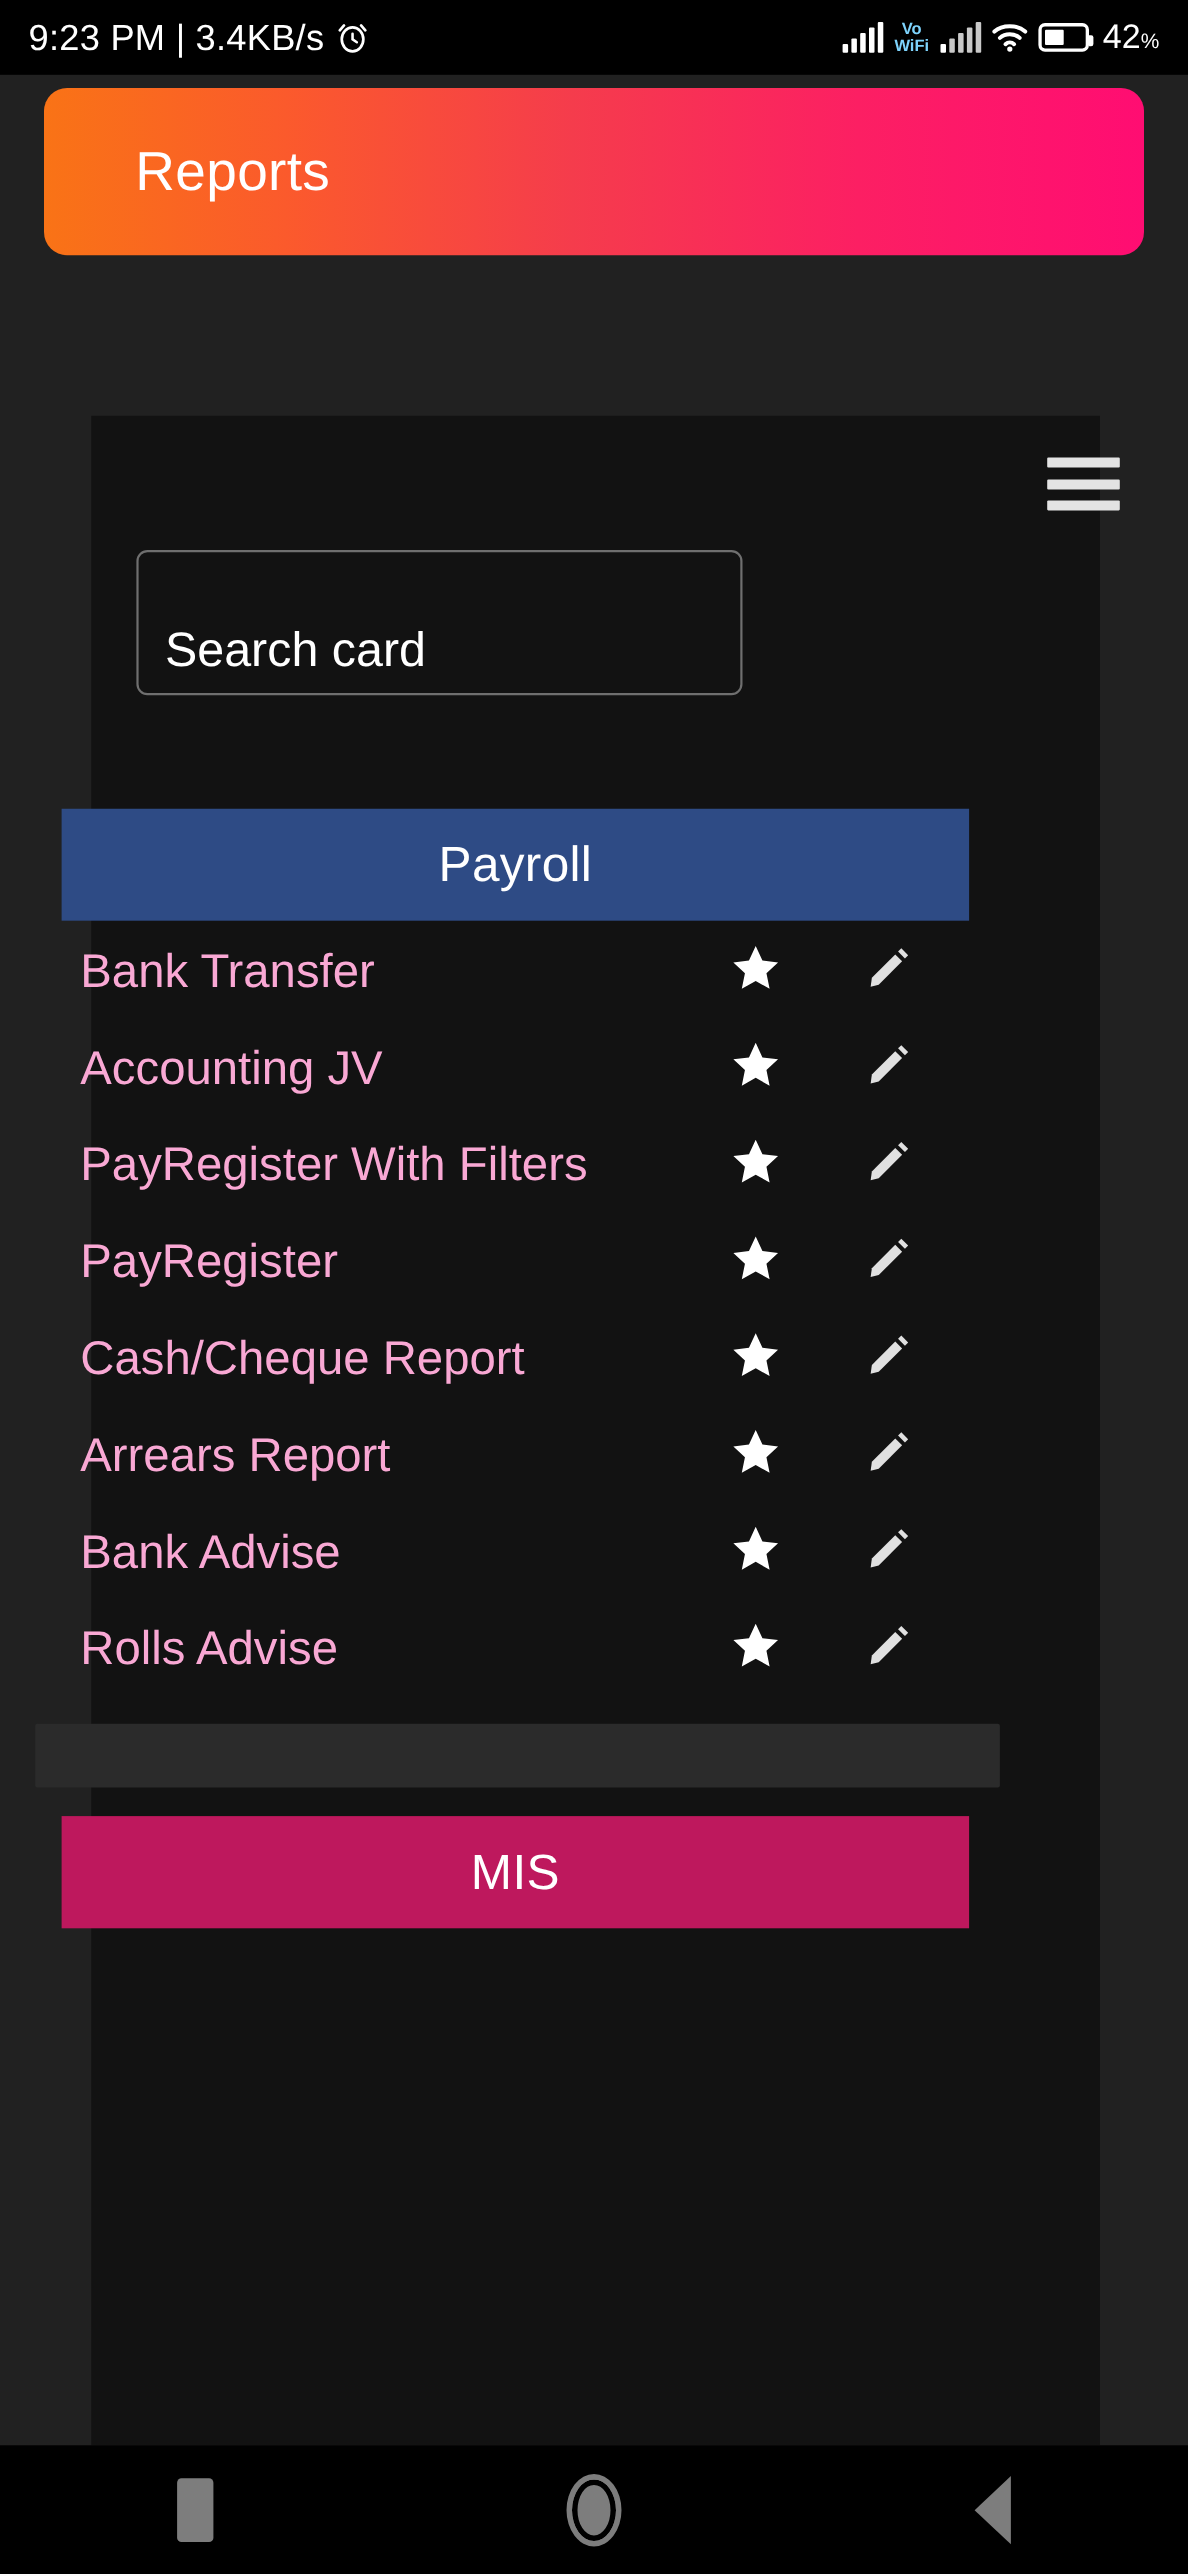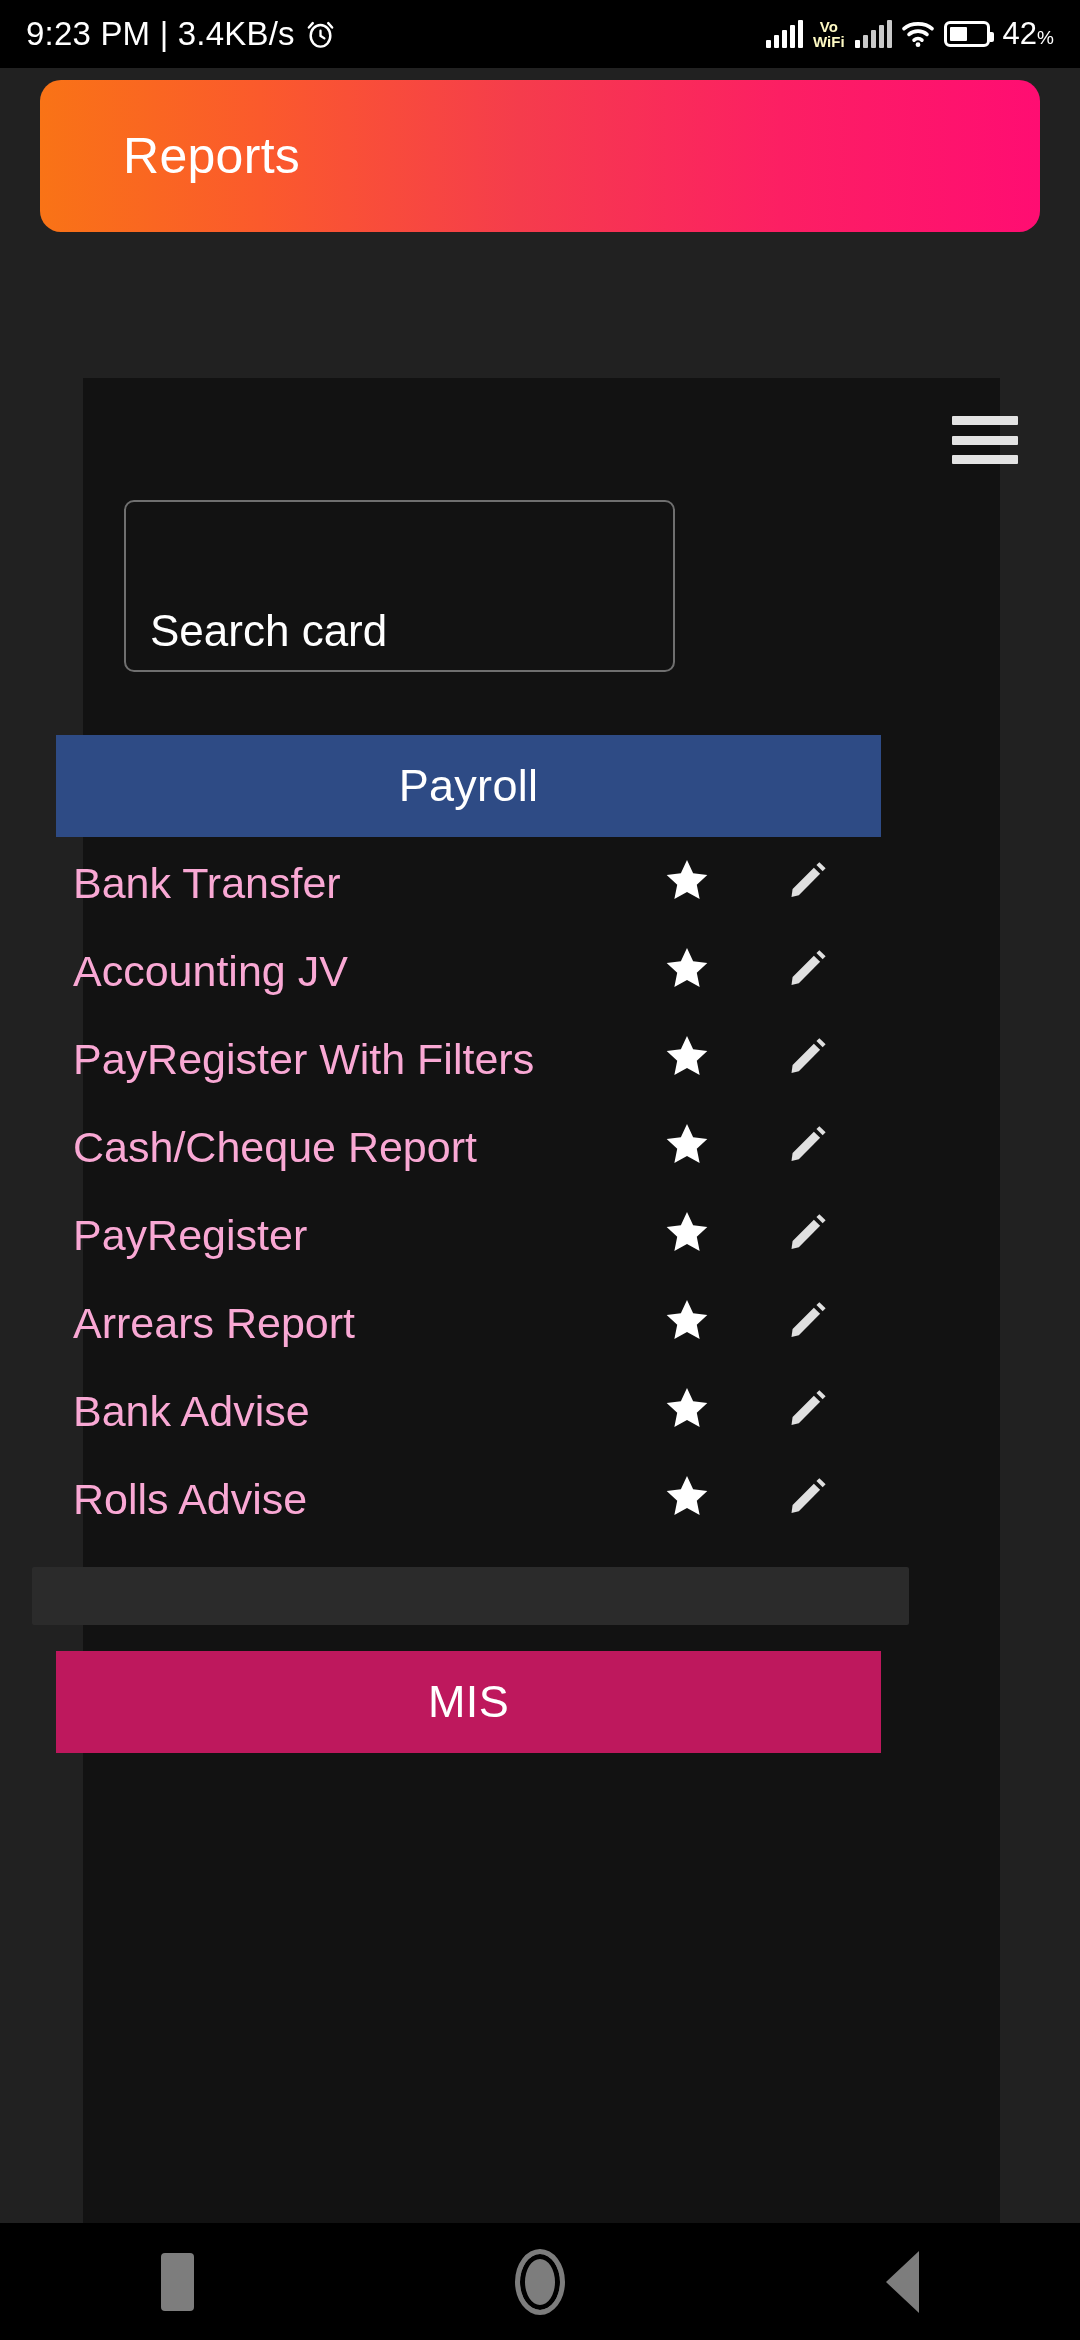--- a/index.html
+++ b/index.html
@@ -49,21 +49,21 @@
   .sig { display: flex; align-items: flex-end; gap: 3px; height: 28px; }
   .sig i { display:block; width: 5px; background:#fff; border-radius:1px; }
   .sig i:nth-child(1){height:8px}
   .sig i:nth-child(2){height:13px}
   .sig i:nth-child(3){height:18px}
   .sig i:nth-child(4){height:23px}
   .sig i:nth-child(5){height:28px}
   .sig.dim i { background:#c9c9c9; }
   .sig.dim i:nth-child(1){background:#fff}
   .vowifi {
-    color: #fef9c3;
+    color: #7dd3fc;
     font-size: 15px;
     line-height: 15px;
     text-align: center;
     font-weight: 600;
     margin: 0 1px;
   }
   .vowifi span { display:block; }
   .wifi-icon { width: 34px; height: 28px; display:block; }
   .battery {
     position: relative;
@@ -118,21 +118,21 @@
   }
   .hamburger span {
     display:block; height: 9px; width: 100%;
     background: #e3e3e3; border-radius: 1px;
   }
 
   
   .search-wrap {
     position: absolute;
     top: 500px; left: 124px;
-    width: 551px; height: 172px;
+    width: 551px; height: 132px;
     border: 2px solid #6f6f6f;
     border-radius: 10px;
     background: transparent;
   }
   .search-input {
     position: absolute;
     left: 24px; bottom: 14px;
     width: 500px;
     background: transparent;
     border: none; outline: none;
@@ -322,33 +322,33 @@
                 <svg class="star-icon" viewBox="0 0 24 24">
                   <path d="M12 1.6 L15.2 8.5 L22.6 9.4 L17.1 14.5 L18.6 21.9 L12 18.2 L5.4 21.9 L6.9 14.5 L1.4 9.4 L8.8 8.5 Z" fill="#FFFFFF"></path>
                 </svg>
                 <svg class="pencil-icon" viewBox="0 0 24 24">
                   <path d="M3.6 17.4 L15.2 5.8 L18.6 9.2 L7 20.8 L3 21.8 Z" fill="#E0E0E0"></path>
                   <path d="M16.6 4.4 L18.2 2.8 L21.6 6.2 L20 7.8 Z" fill="#E0E0E0"></path>
                 </svg>
               </div>
             </div>
             <div class="row">
+              <div class="row-label">PayRegister</div>
+              <div class="row-actions">
+                <svg class="star-icon" viewBox="0 0 24 24">
+                  <path d="M12 1.6 L15.2 8.5 L22.6 9.4 L17.1 14.5 L18.6 21.9 L12 18.2 L5.4 21.9 L6.9 14.5 L1.4 9.4 L8.8 8.5 Z" fill="#FFFFFF"></path>
+                </svg>
+                <svg class="pencil-icon" viewBox="0 0 24 24">
+                  <path d="M3.6 17.4 L15.2 5.8 L18.6 9.2 L7 20.8 L3 21.8 Z" fill="#E0E0E0"></path>
+                  <path d="M16.6 4.4 L18.2 2.8 L21.6 6.2 L20 7.8 Z" fill="#E0E0E0"></path>
+                </svg>
+              </div>
+            </div>
+            <div class="row">
               <div class="row-label">Cash/Cheque Report</div>
-              <div class="row-actions">
-                <svg class="star-icon" viewBox="0 0 24 24">
-                  <path d="M12 1.6 L15.2 8.5 L22.6 9.4 L17.1 14.5 L18.6 21.9 L12 18.2 L5.4 21.9 L6.9 14.5 L1.4 9.4 L8.8 8.5 Z" fill="#FFFFFF"></path>
-                </svg>
-                <svg class="pencil-icon" viewBox="0 0 24 24">
-                  <path d="M3.6 17.4 L15.2 5.8 L18.6 9.2 L7 20.8 L3 21.8 Z" fill="#E0E0E0"></path>
-                  <path d="M16.6 4.4 L18.2 2.8 L21.6 6.2 L20 7.8 Z" fill="#E0E0E0"></path>
-                </svg>
-              </div>
-            </div>
-            <div class="row">
-              <div class="row-label">PayRegister</div>
               <div class="row-actions">
                 <svg class="star-icon" viewBox="0 0 24 24">
                   <path d="M12 1.6 L15.2 8.5 L22.6 9.4 L17.1 14.5 L18.6 21.9 L12 18.2 L5.4 21.9 L6.9 14.5 L1.4 9.4 L8.8 8.5 Z" fill="#FFFFFF"></path>
                 </svg>
                 <svg class="pencil-icon" viewBox="0 0 24 24">
                   <path d="M3.6 17.4 L15.2 5.8 L18.6 9.2 L7 20.8 L3 21.8 Z" fill="#E0E0E0"></path>
                   <path d="M16.6 4.4 L18.2 2.8 L21.6 6.2 L20 7.8 Z" fill="#E0E0E0"></path>
                 </svg>
               </div>
             </div>

